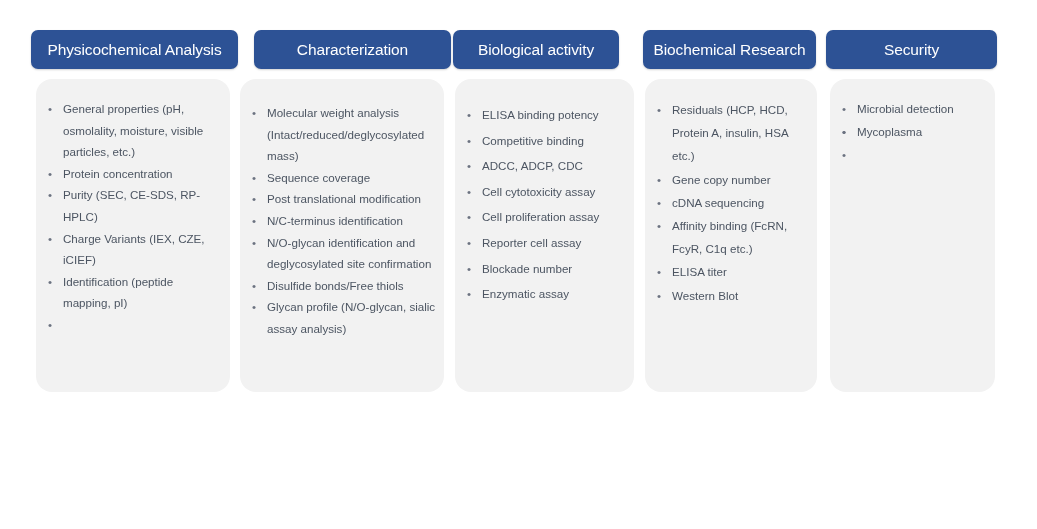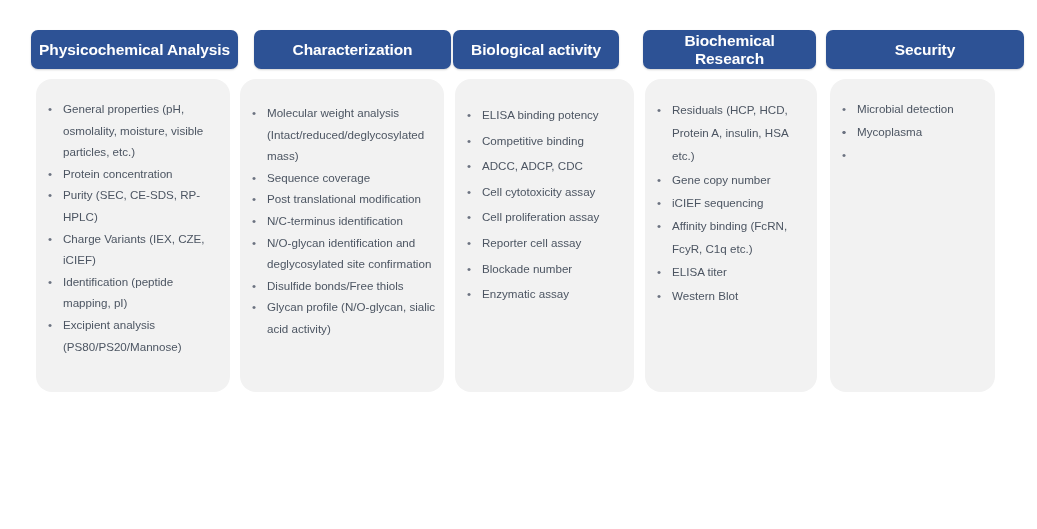--- a/index.html
+++ b/index.html
@@ -29,21 +29,21 @@
   .col-header {
     position: absolute;
     top: 30px;
     height: 39px;
     background: #2d5295;
     border-radius: 7px;
     color: #ffffff;
     display: flex;
     align-items: center;
     justify-content: center;
-    font-weight: bold;
+    font-weight: normal;
     font-size: 15.5px;
     letter-spacing: -0.1px;
     box-shadow: 0 1px 2px rgba(0,0,0,0.18);
     text-align: center;
     line-height: 1.1;
     box-sizing: border-box;
     padding: 0 6px;
   }
   .col-panel {
     position: absolute;
@@ -89,21 +89,21 @@
   #col-3 .col-header { left: 453px; width: 166px; }
   #col-3 .col-panel  { left: 455px; width: 179px; height: 313px; padding: 23px 6px 10px 0; }
   #col-3 .bullet-item { line-height: 25.6px; }
   #col-3 .bullet-item .txt { line-height: 25.6px; }
 
   #col-4 .col-header { left: 643px; width: 173px; }
   #col-4 .col-panel  { left: 645px; width: 172px; height: 313px; padding: 19px 6px 10px 0; }
   #col-4 .bullet-item { line-height: 23.2px; }
   #col-4 .bullet-item .txt { line-height: 23.2px; }
 
-  #col-5 .col-header { left: 826px; width: 198px; }
+  #col-5 .col-header { left: 826px; width: 171px; }
   #col-5 .col-panel  { left: 830px; width: 165px; height: 313px; padding: 18px 6px 10px 0; }
   #col-5 .bullet-item { line-height: 23.2px; }
   #col-5 .bullet-item .txt { line-height: 23.2px; }
 </style>
 </head>
 <body>
 
 <div id="board">
 
   <div class="column" id="col-1">
@@ -125,21 +125,20 @@
           <li class="bullet-item">
             <span class="dot">•</span>
             <span class="txt">Charge Variants (IEX, CZE, iCIEF)</span>
           </li>
           <li class="bullet-item">
             <span class="dot">•</span>
             <span class="txt">Identification (peptide mapping, pI)</span>
           </li>
           <li class="bullet-item">
             <span class="dot">•</span>
-            <span class="txt">Excipient analysis (PS80/PS20/Mannose)</span>
           </li>
         </ul>
     </div>
   </div>
 
   <div class="column" id="col-2">
     <div class="col-header">Characterization</div>
     <div class="col-panel">
       <ul class="bullet-list">
           <li class="bullet-item">
@@ -161,21 +160,21 @@
           <li class="bullet-item">
             <span class="dot">•</span>
             <span class="txt">N/O-glycan identification and deglycosylated site confirmation</span>
           </li>
           <li class="bullet-item">
             <span class="dot">•</span>
             <span class="txt">Disulfide bonds/Free thiols</span>
           </li>
           <li class="bullet-item">
             <span class="dot">•</span>
-            <span class="txt">Glycan profile (N/O-glycan, sialic acid activity)</span>
+            <span class="txt">Glycan profile (N/O-glycan, sialic assay analysis)</span>
           </li>
         </ul>
     </div>
   </div>
 
   <div class="column" id="col-3">
     <div class="col-header">Biological activity</div>
     <div class="col-panel">
       <ul class="bullet-list">
           <li class="bullet-item">
@@ -221,21 +220,21 @@
           <li class="bullet-item">
             <span class="dot">•</span>
             <span class="txt">Residuals (HCP, HCD, Protein A, insulin, HSA etc.)</span>
           </li>
           <li class="bullet-item">
             <span class="dot">•</span>
             <span class="txt">Gene copy number</span>
           </li>
           <li class="bullet-item">
             <span class="dot">•</span>
-            <span class="txt">iCIEF sequencing</span>
+            <span class="txt">cDNA sequencing</span>
           </li>
           <li class="bullet-item">
             <span class="dot">•</span>
             <span class="txt">Affinity binding (FcRN, FcyR, C1q etc.)</span>
           </li>
           <li class="bullet-item">
             <span class="dot">•</span>
             <span class="txt">ELISA titer</span>
           </li>
           <li class="bullet-item">

